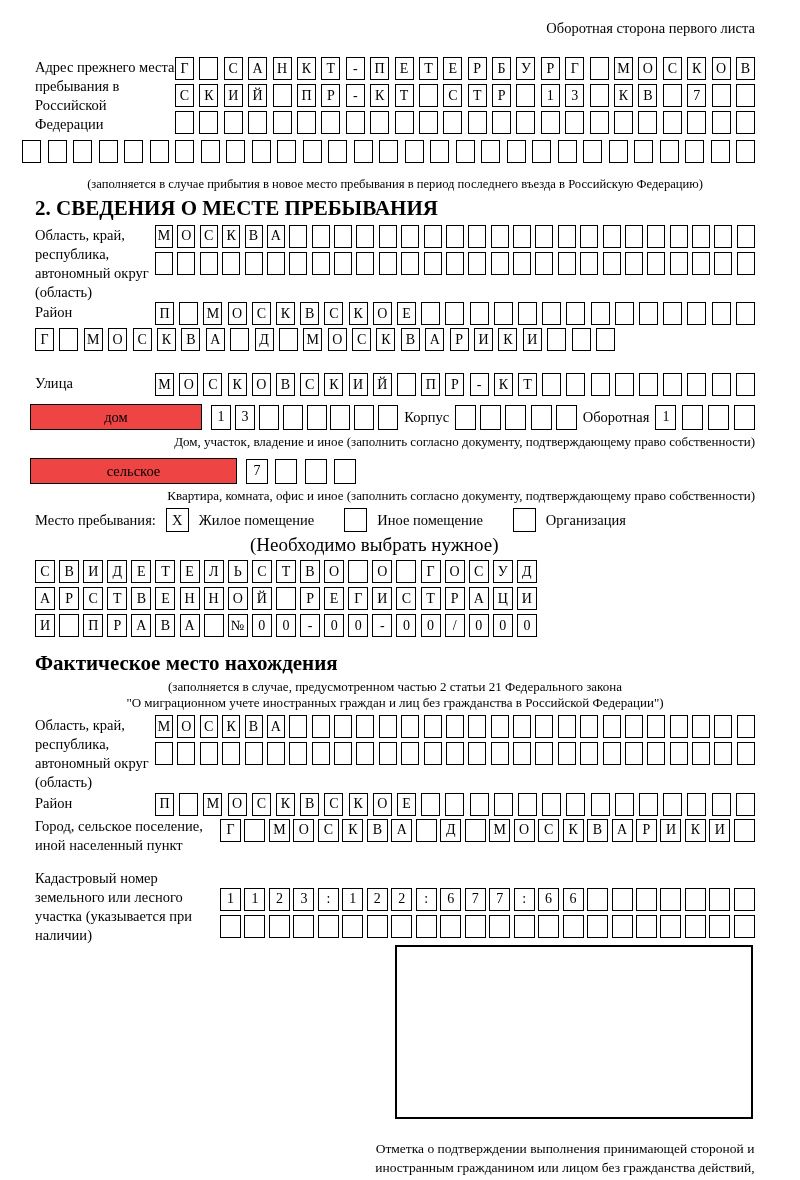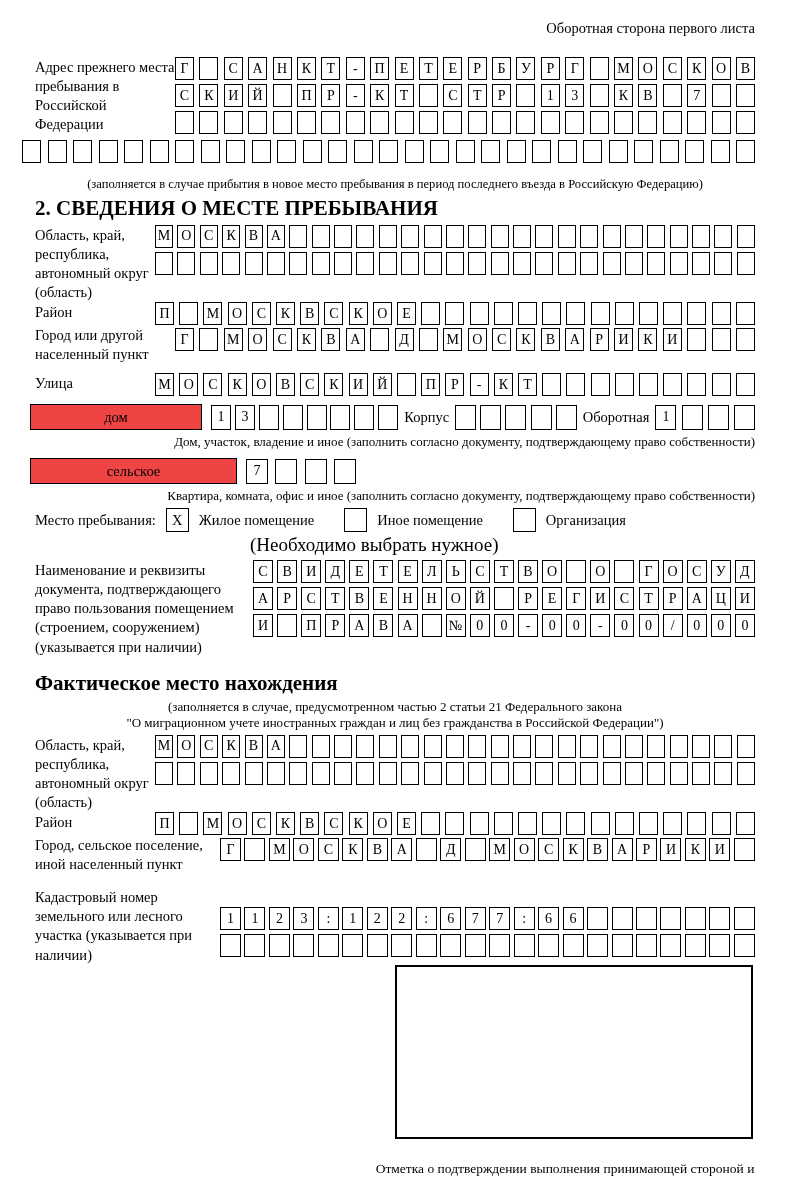--- a/index.html
+++ b/index.html
@@ -303,21 +303,20 @@
           <span class="cell"></span>
           <span class="cell"></span>
           <span class="cell"></span>
           <span class="cell"></span>
           <span class="cell"></span>
         </div>
     </div>
   </div>
 
   <div class="field f-city1">
-    <div class="label lw140">Город или другой населенный пункт</div>
     <div class="rows mt3">
       <div class="cellrow r-city1">
           <span class="cell">Г</span>
           <span class="cell"></span>
           <span class="cell">М</span>
           <span class="cell">О</span>
           <span class="cell">С</span>
           <span class="cell">К</span>
           <span class="cell">В</span>
           <span class="cell">А</span>
@@ -420,21 +419,20 @@
     <span class="chk">X</span>
     <span>Жилое помещение</span>
     <span class="chk gap"></span>
     <span>Иное помещение</span>
     <span class="chk gap"></span>
     <span>Организация</span>
   </div>
   <div class="stay-note">(Необходимо выбрать нужное)</div>
 
   <div class="field mt4">
-    <div class="label lw218">Наименование и реквизиты документа, подтверждающего право пользования помещением (строением, сооружением) (указывается при наличии)</div>
     <div class="rows">
       <div class="cellrow r-doc">
           <span class="cell">С</span>
           <span class="cell">В</span>
           <span class="cell">И</span>
           <span class="cell">Д</span>
           <span class="cell">Е</span>
           <span class="cell">Т</span>
           <span class="cell">Е</span>
           <span class="cell">Л</span>

